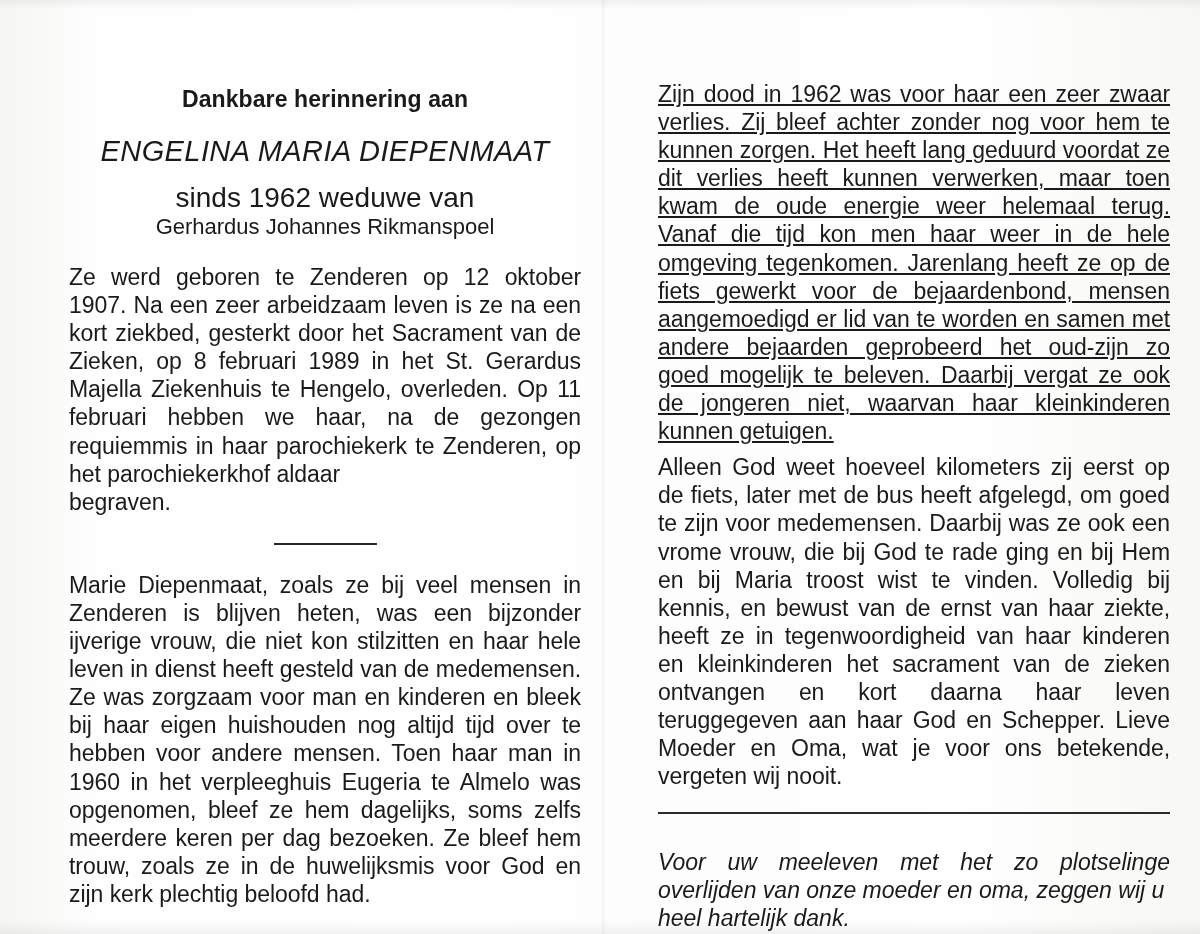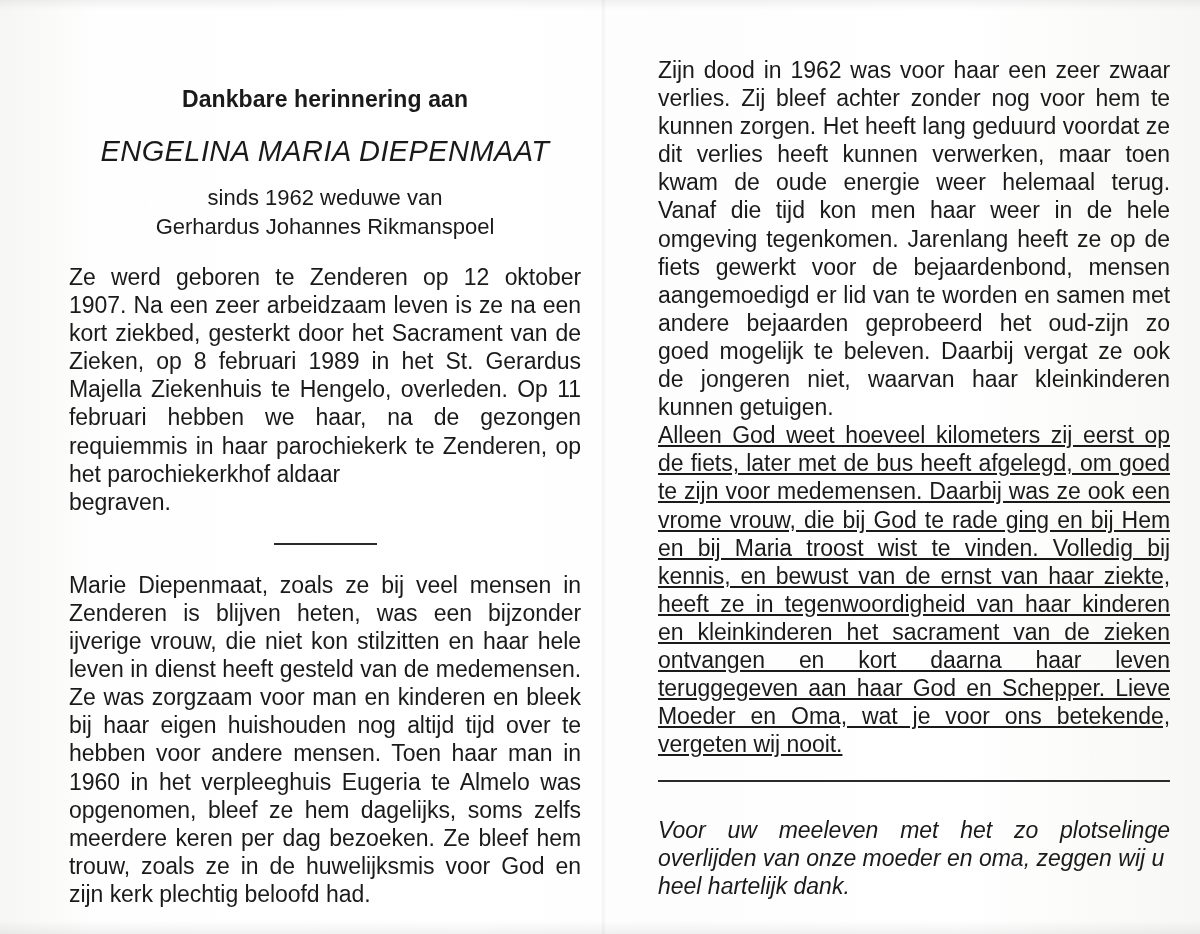--- a/index.html
+++ b/index.html
@@ -66,21 +66,21 @@
   .heading-name {
     font-size: 29px;
     font-weight: normal;
     letter-spacing: 0.4px;
     line-height: 40px;
     margin-top: 17px;
     white-space: nowrap;
     font-style: italic;
   }
   .heading-sub1 {
-    font-size: 22px;
+    font-size: 28px;
     line-height: 29px;
     margin-top: 12px;
   }
   .heading-sub2 {
     font-size: 22px;
     line-height: 29px;
   }
 
   .body-text {
     font-size: 23px;
@@ -101,22 +101,22 @@
     border-top: 2px solid #2a2a2a;
     margin: 27px auto 26px auto;
   }
   .rule-full {
     width: 100%;
     height: 0;
     border-top: 2px solid #2a2a2a;
     margin: 22px 0 0 0;
   }
 
-  .right-top { margin-top: 56px; }
-  .right-para + .right-para { margin-top: 0; text-decoration: underline; }
+  .right-top { margin-top: 80px; text-decoration: underline; }
+  .right-para + .right-para { margin-top: 8px; }
 
   .closing {
     font-size: 23px;
     line-height: 28px;
     font-style: italic;
     text-align: justify;
     text-justify: inter-word;
     margin-top: 34px;
   }
   .closing .lastline { display: block; text-align: left; }

